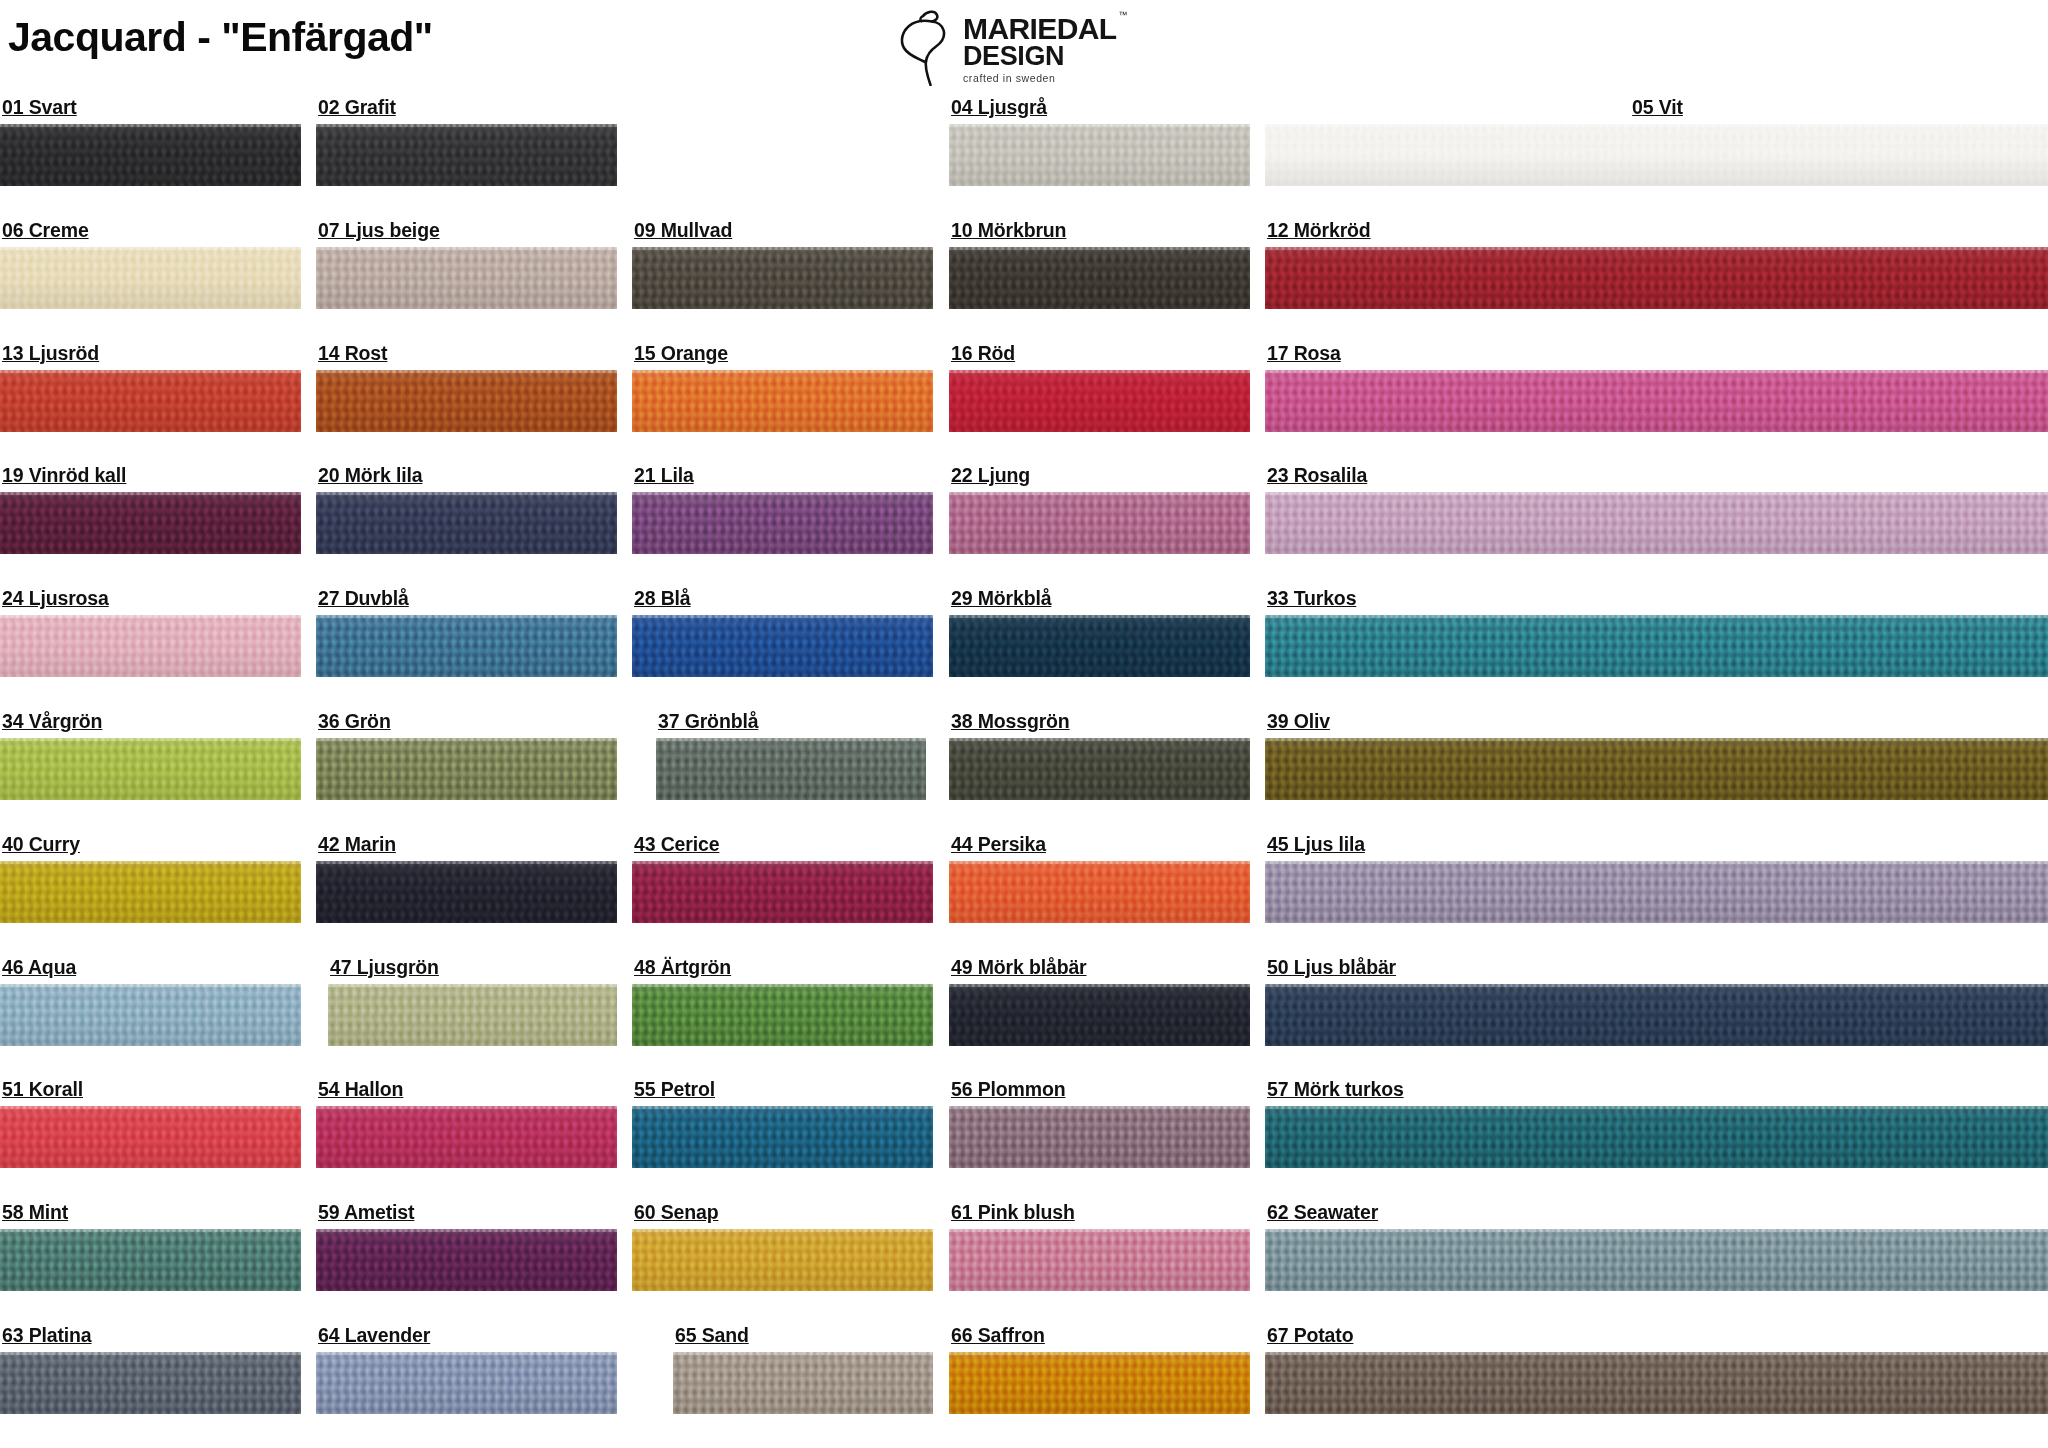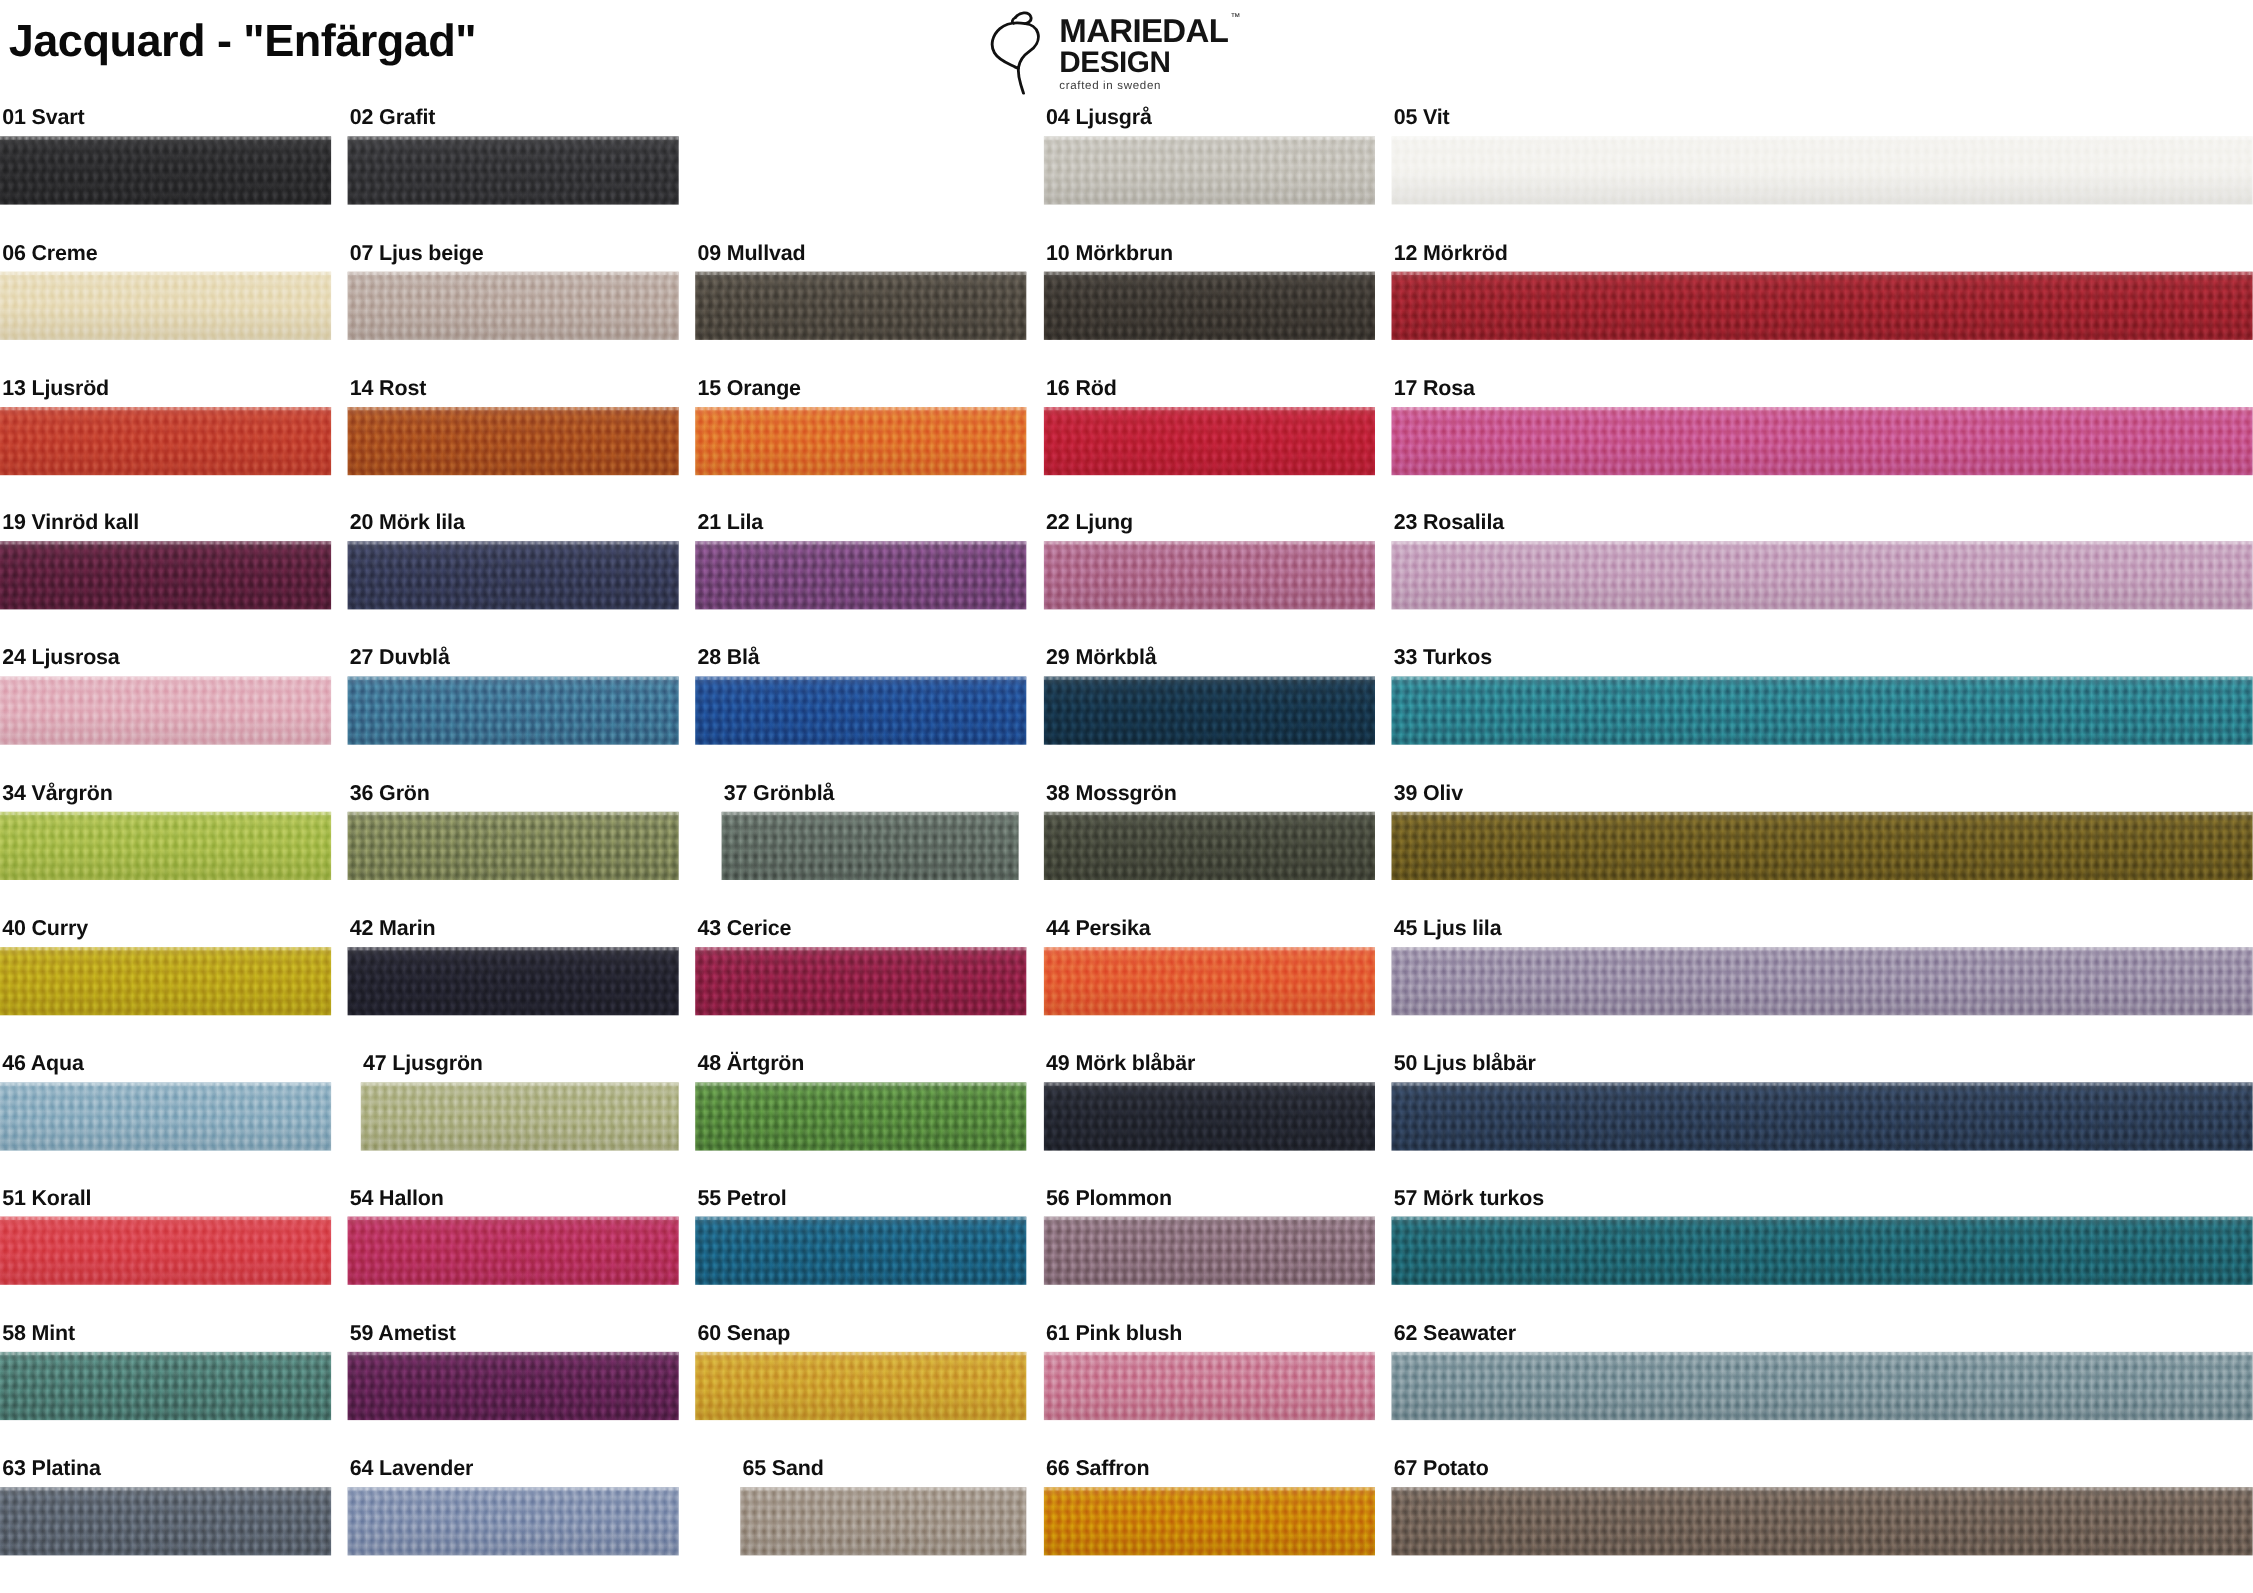--- a/index.html
+++ b/index.html
@@ -112,20 +112,21 @@
   .cell-label {
     font-size: 19.5px;
     font-weight: bold;
     color: #101010;
     letter-spacing: -0.15px;
     line-height: 1;
     white-space: nowrap;
     padding-left: 2px;
     height: 26px;
     font-family: "Liberation Sans", sans-serif;
+    text-decoration: underline;
   }
   .swatch {
     position: relative;
     height: 62px;
     overflow: hidden;
     background-color: #888;
   }
   
   .swatch .knit {
     position: absolute;
@@ -248,21 +249,21 @@
         </div>
         <div class="cell" style="left: 949px; width: 301px;">
           <div class="cell-label">04 Ljusgrå</div>
           <div class="swatch" title="04 Ljusgrå" style="background-color: rgb(198, 195, 187); height: 62px;">
             <div class="knit"></div>
             <div class="knit-v"></div>
             <div class="sheen"></div>
             <div class="topfray"></div>
           </div>
         </div>
-        <div class="cell" style="left: 1265px; width: 783px;">
+        <div class="cell" style="left: 1265px; width: 783px; text-align: center;">
           <div class="cell-label">05 Vit</div>
           <div class="swatch" title="05 Vit" style="background-color: rgb(244, 243, 239); height: 62px;">
             <div class="knit"></div>
             <div class="knit-v"></div>
             <div class="sheen"></div>
             <div class="topfray"></div>
           </div>
         </div>
       </div>
       <div class="row">

